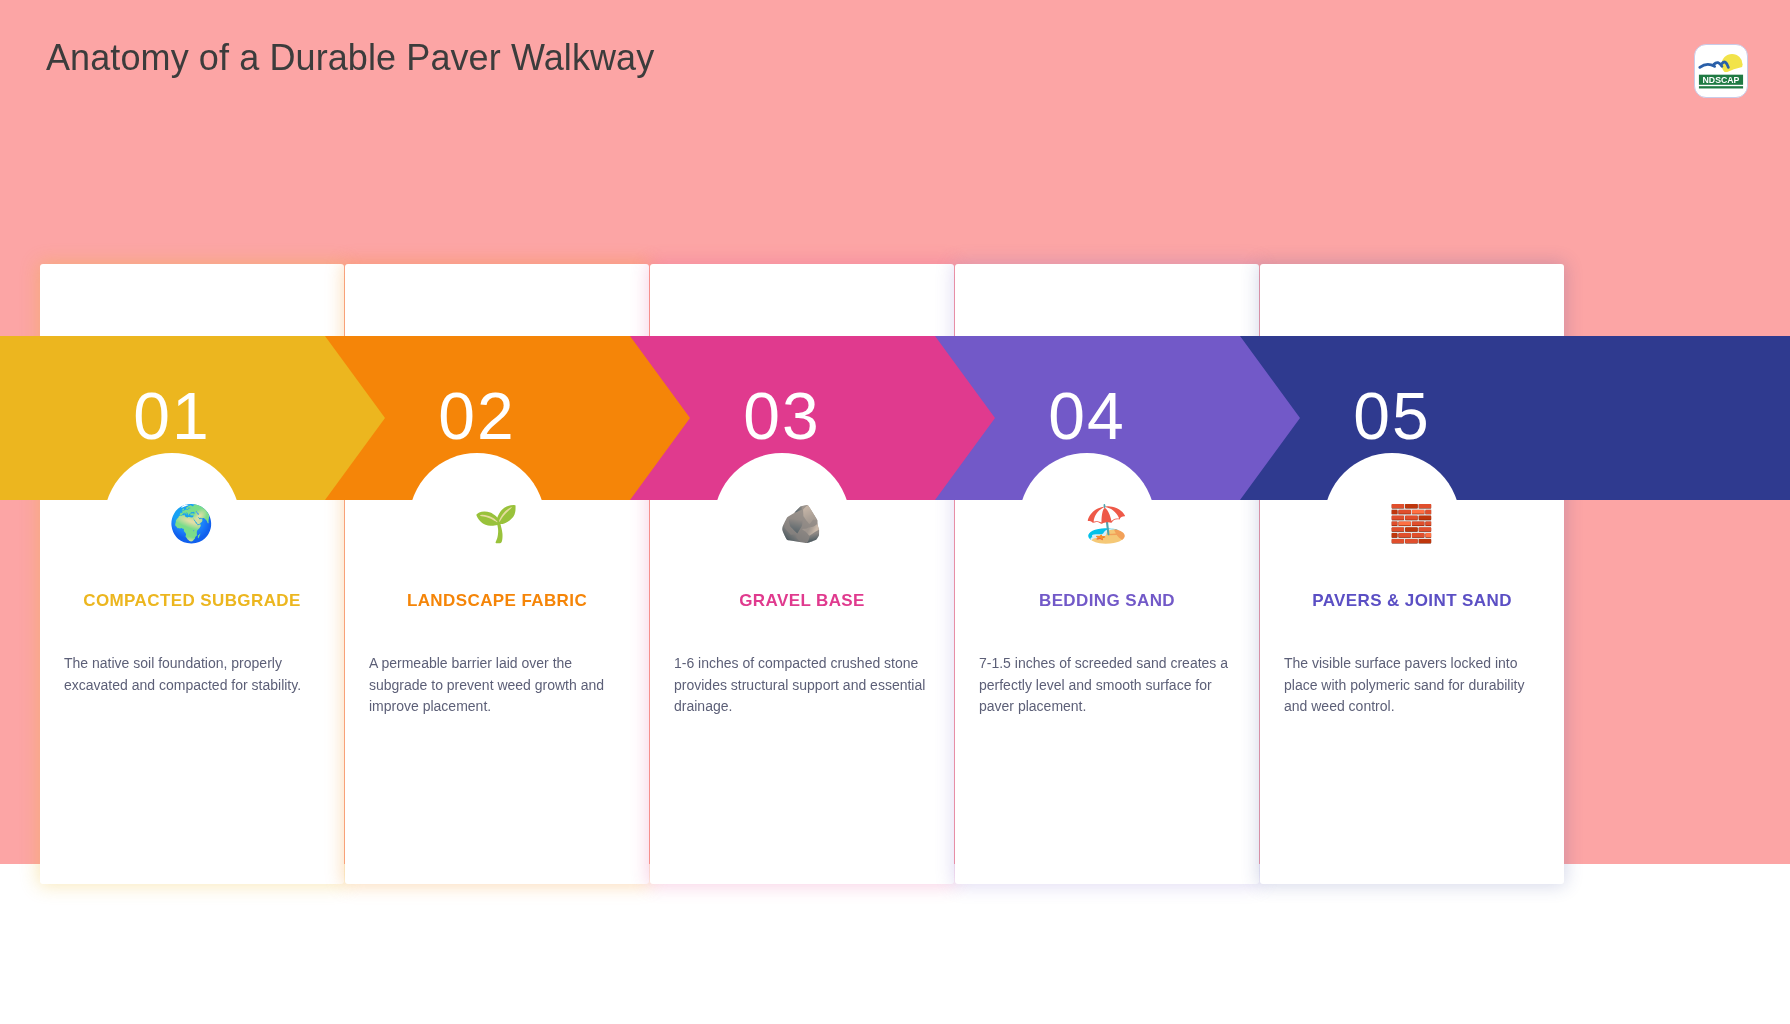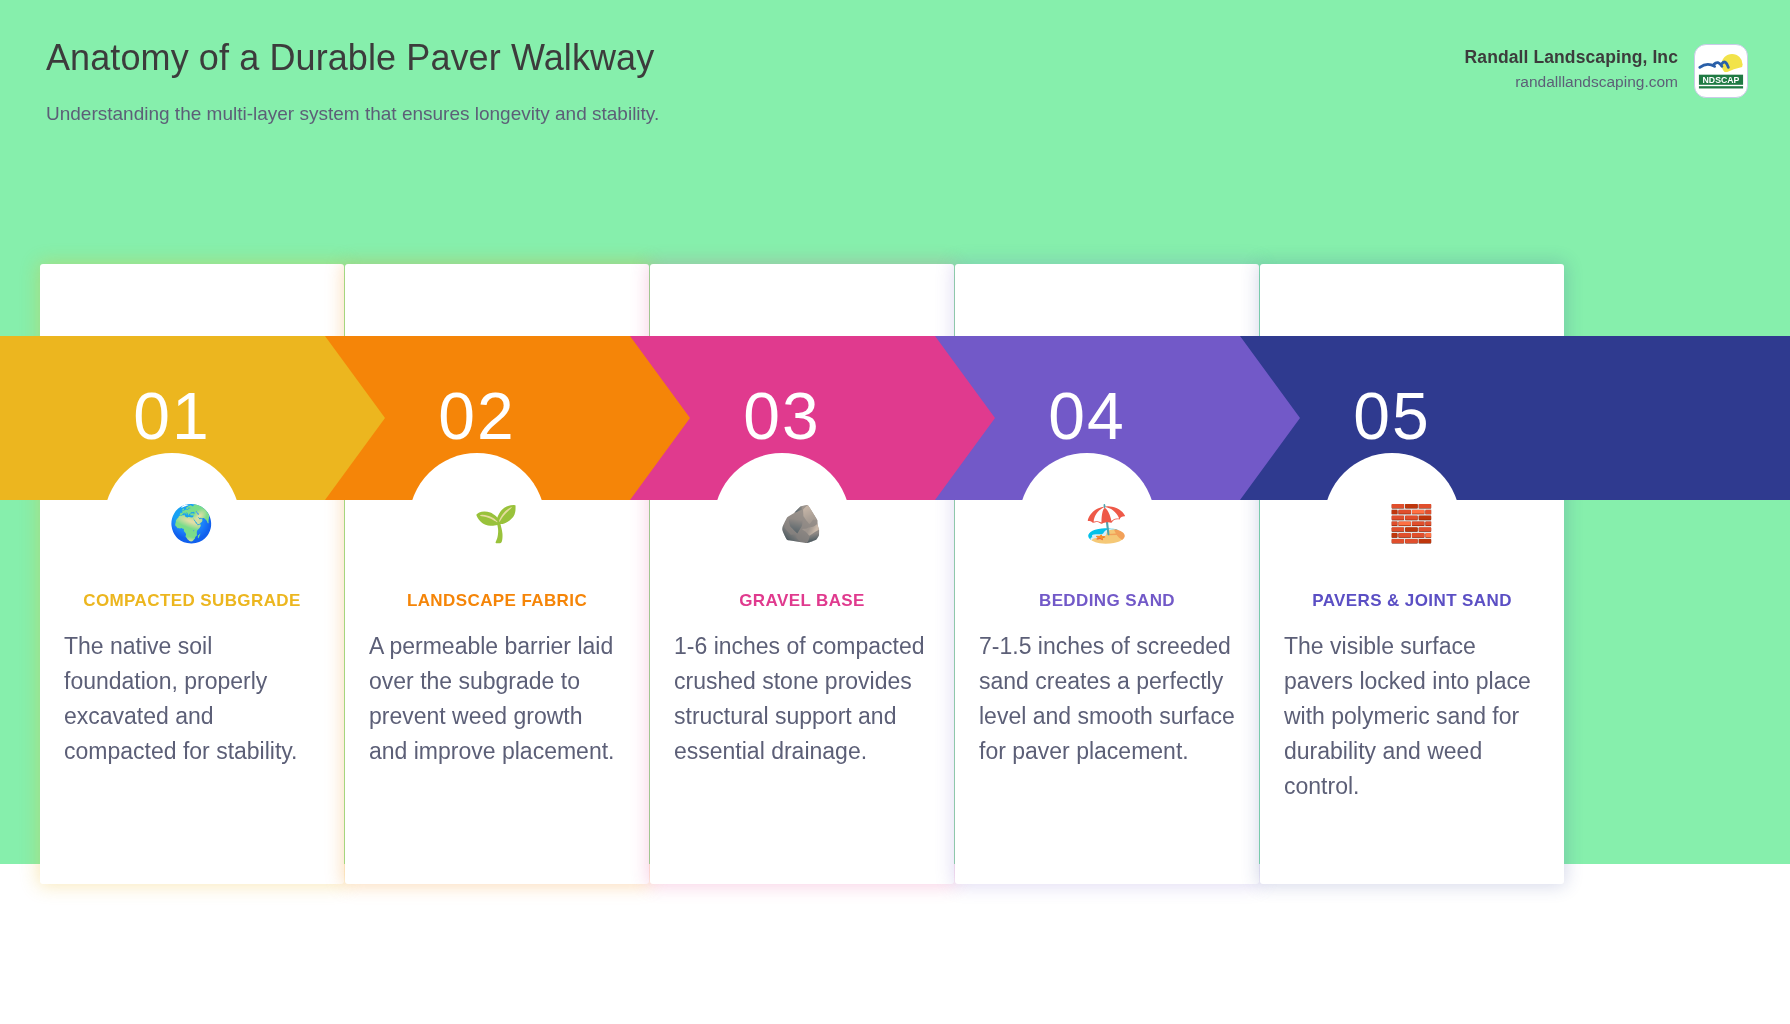--- a/index.html
+++ b/index.html
@@ -9,21 +9,21 @@
     height: 1024px;
     background: #ffffff;
     font-family: "Liberation Sans", sans-serif;
     overflow: hidden;
   }
 
   #stage {
     position: relative;
     width: 1790px;
     height: 864px;
-    background: #86efac;
+    background: #fca5a5;
     padding-left: 44px;
   }
 
   
   #header {
     position: absolute;
     top: 0; left: 0;
     width: 1790px;
     height: 230px;
   }
@@ -131,22 +131,22 @@
   .card-title {
     margin-top: 40px;
     font-size: 17px;
     font-weight: 700;
     letter-spacing: 0.4px;
     line-height: 1.55;
     text-transform: uppercase;
   }
 
   .card-desc {
-    margin-top: 15px;
-    font-size: 23px;
+    margin-top: 39px;
+    font-size: 14px;
     line-height: 1.52;
     color: #5c5f77;
     text-align: left;
     font-weight: 400;
   }
 
   
   #band {
     position: absolute;
     left: 0;
@@ -169,28 +169,23 @@
 </style>
 </head>
 <body>
 
 <div id="stage">
 
   <div id="header">
 
     <div id="title-block">
       <div id="page-title">Anatomy of a Durable Paver Walkway</div>
-      <div id="page-subtitle">Understanding the multi-layer system that ensures longevity and stability.</div>
     </div>
 
     <div id="brand-block">
-      <div id="brand-text">
-        <div id="brand-name">Randall Landscaping, Inc</div>
-        <div id="brand-site">randalllandscaping.com</div>
-      </div>
       <div id="brand-logo">
         <svg viewBox="0 0 100 100" xmlns="http://www.w3.org/2000/svg">
           <rect x="0" y="0" width="100" height="100" fill="#ffffff"></rect>
           <circle cx="74" cy="36" r="23" fill="#f2e34a"></circle>
           <path d="M0 52 Q18 36 38 48 Q56 58 78 46 L100 40 L100 64 L0 64 Z" fill="#ffffff"></path>
           <path d="M4 42 Q20 30 36 40" stroke="#2a5fa8" stroke-width="6" fill="none" stroke-linecap="round"></path>
           <path d="M34 36 Q44 26 52 40" stroke="#2a5fa8" stroke-width="6" fill="none" stroke-linecap="round"></path>
           <path d="M52 34 Q60 24 66 42" stroke="#2a5fa8" stroke-width="6" fill="none" stroke-linecap="round"></path>
           <rect x="2" y="58" width="96" height="22" fill="#1f7a43"></rect>
           <text x="50" y="75" font-family="Liberation Sans, sans-serif" font-size="19" font-weight="700" fill="#ffffff" text-anchor="middle">NDSCAP</text>

